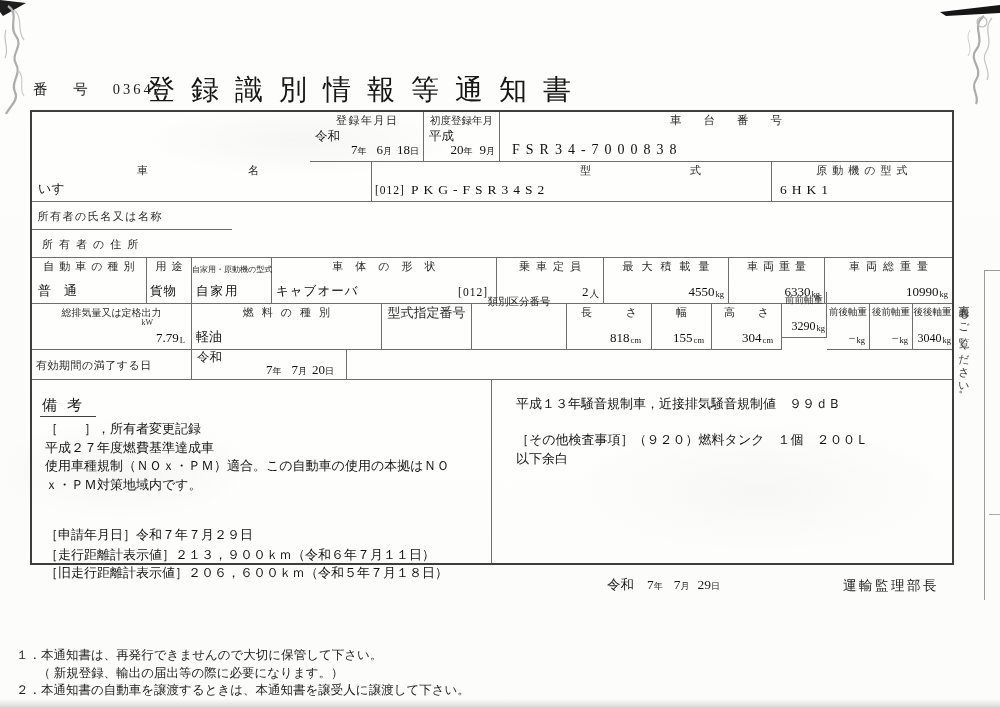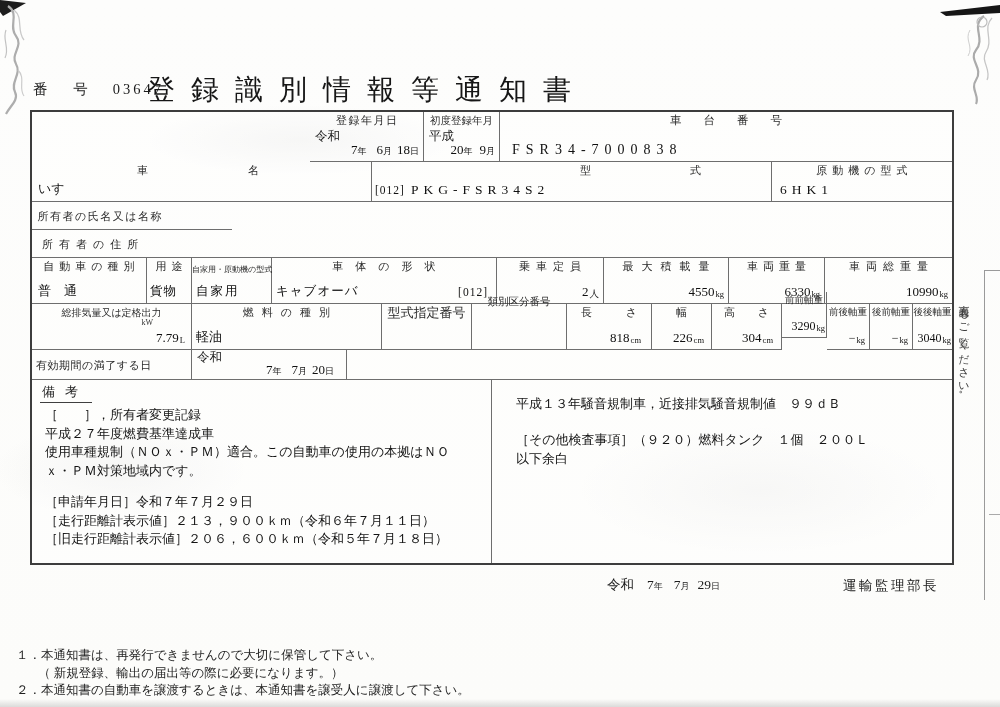--- a/index.html
+++ b/index.html
@@ -41,23 +41,23 @@
   .ls1{letter-spacing:1.5px;text-indent:1.5px;}
   .ls5{letter-spacing:5px;text-indent:5px;}
   .ls6{letter-spacing:6px;text-indent:6px;}
   .ls8{letter-spacing:8px;text-indent:8px;}
   .ls9{letter-spacing:9px;text-indent:9px;}
   .ls12{letter-spacing:12px;text-indent:12px;}
   .ls22{letter-spacing:22px;text-indent:22px;}
   .small-lbl{font-size:8px;padding-top:5px;}
   .tiny-lbl{font-size:9.5px;}
   
-  .rem-label{display:inline-block;font-size:13px;letter-spacing:10px;border-bottom:1px solid #3f3f3f;margin:3px 0 3px 8px;padding:0 4px 1px 2px;}
+  .rem-label{display:inline-block;font-size:15px;letter-spacing:10px;border-bottom:1px solid #3f3f3f;margin:16px 0 3px 8px;padding:0 4px 1px 2px;}
   .rem-line{font-size:13px;line-height:18.5px;padding-left:13px;color:#141414;white-space:nowrap;}
-  .rem-block-gap{margin-top:13px;}
+  .rem-block-gap{margin-top:33px;font-family:Liberation Mono, monospace;}
   .rem-right-line{font-size:13px;line-height:19px;color:#141414;white-space:nowrap;}
   
   .issue{left:607px;top:576px;font-size:13.5px;white-space:nowrap;}
   .issue .seg{margin-left:13px;}
   .signer{left:843px;top:577px;font-size:13.5px;letter-spacing:2.5px;white-space:nowrap;}
   .footer{left:16px;top:647px;font-size:12.5px;line-height:17.5px;color:#1f1f1f;}
   .footer .indent{margin-left:22px;}
   
   .side-note{left:956px;top:296px;writing-mode:vertical-rl;font-size:11px;letter-spacing:2px;color:#3c3c3c;}
   .page-edge-v{left:984px;top:270px;width:1px;height:330px;background:#9a9a9a;}
@@ -182,21 +182,21 @@
     <div class="cell" style="left:440px;top:192px;width:95px;height:46px">
       <div class="lbl" style="font-size:10.5px"></div>
       <div class="lbl" style="font-size:10.5px;margin-top:-13px">類別区分番号</div>
     </div>
     <div class="cell" style="left:535px;top:192px;width:85px;height:46px">
       <div class="lbl spread" style="padding:2px 14px 0 14px">長さ</div>
       <div class="val vright" style="right:10px"><span>818</span><span class="un">cm</span></div>
     </div>
     <div class="cell" style="left:620px;top:192px;width:60px;height:46px">
       <div class="lbl">幅</div>
-      <div class="val vright" style="right:7px"><span>226</span><span class="un">cm</span></div>
+      <div class="val vright" style="right:7px"><span>155</span><span class="un">cm</span></div>
     </div>
     <div class="cell" style="left:680px;top:192px;width:70px;height:46px">
       <div class="lbl spread" style="padding:2px 12px 0 12px">高さ</div>
       <div class="val vright" style="right:8px"><span>304</span><span class="un">cm</span></div>
     </div>
     <div class="cell" style="left:750px;top:180px;width:45px;height:46px">
       <div class="lbl tiny-lbl">前前軸重</div>
       <div class="val vright" style="right:1px;font-size:12px"><span>3290</span><span class="un">kg</span></div>
     </div>
     <div class="cell" style="left:795px;top:192px;width:43px;height:46px">

